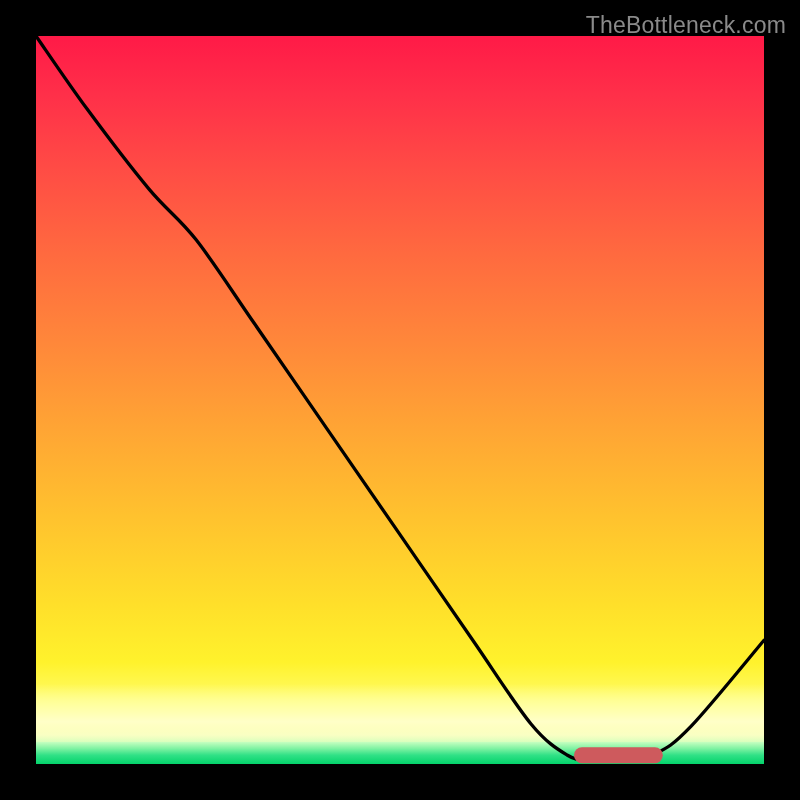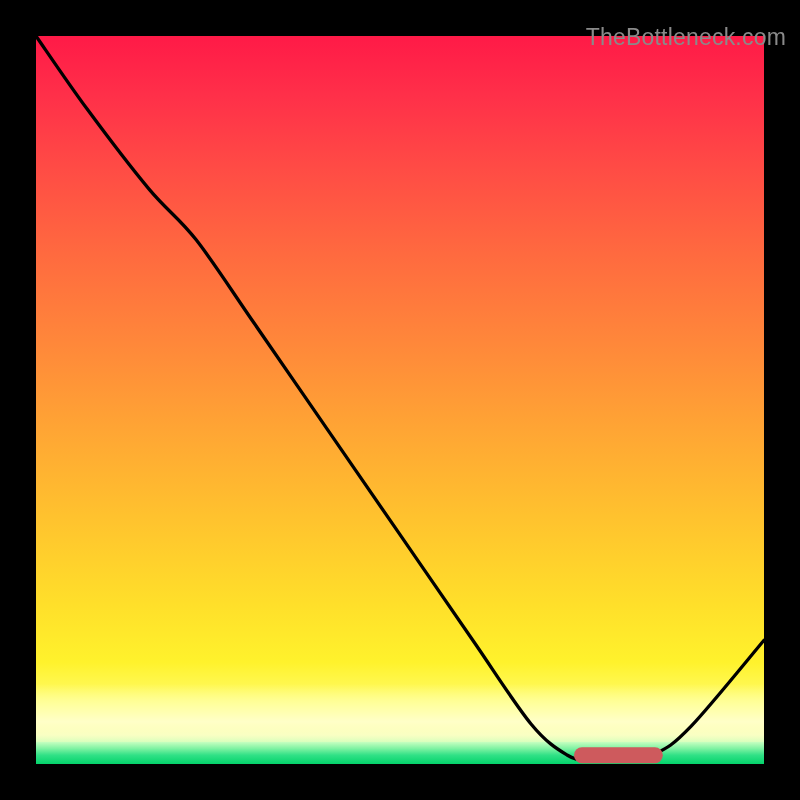--- a/index.html
+++ b/index.html
@@ -5,21 +5,21 @@
   * { margin: 0; padding: 0; box-sizing: border-box; }
   html, body { width: 800px; height: 800px; overflow: hidden; background: #000; }
   .stage {
     position: relative;
     width: 800px;
     height: 800px;
     background: #000;
   }
   .watermark {
     position: absolute;
-    top: 24px;
+    top: 12px;
     right: 14px;
     font-family: Arial, Helvetica, sans-serif;
     font-size: 23px;
     font-weight: 500;
     color: #8a8a8a;
     letter-spacing: 0.2px;
     z-index: 5;
     text-align: center;
   }
   .plot {

